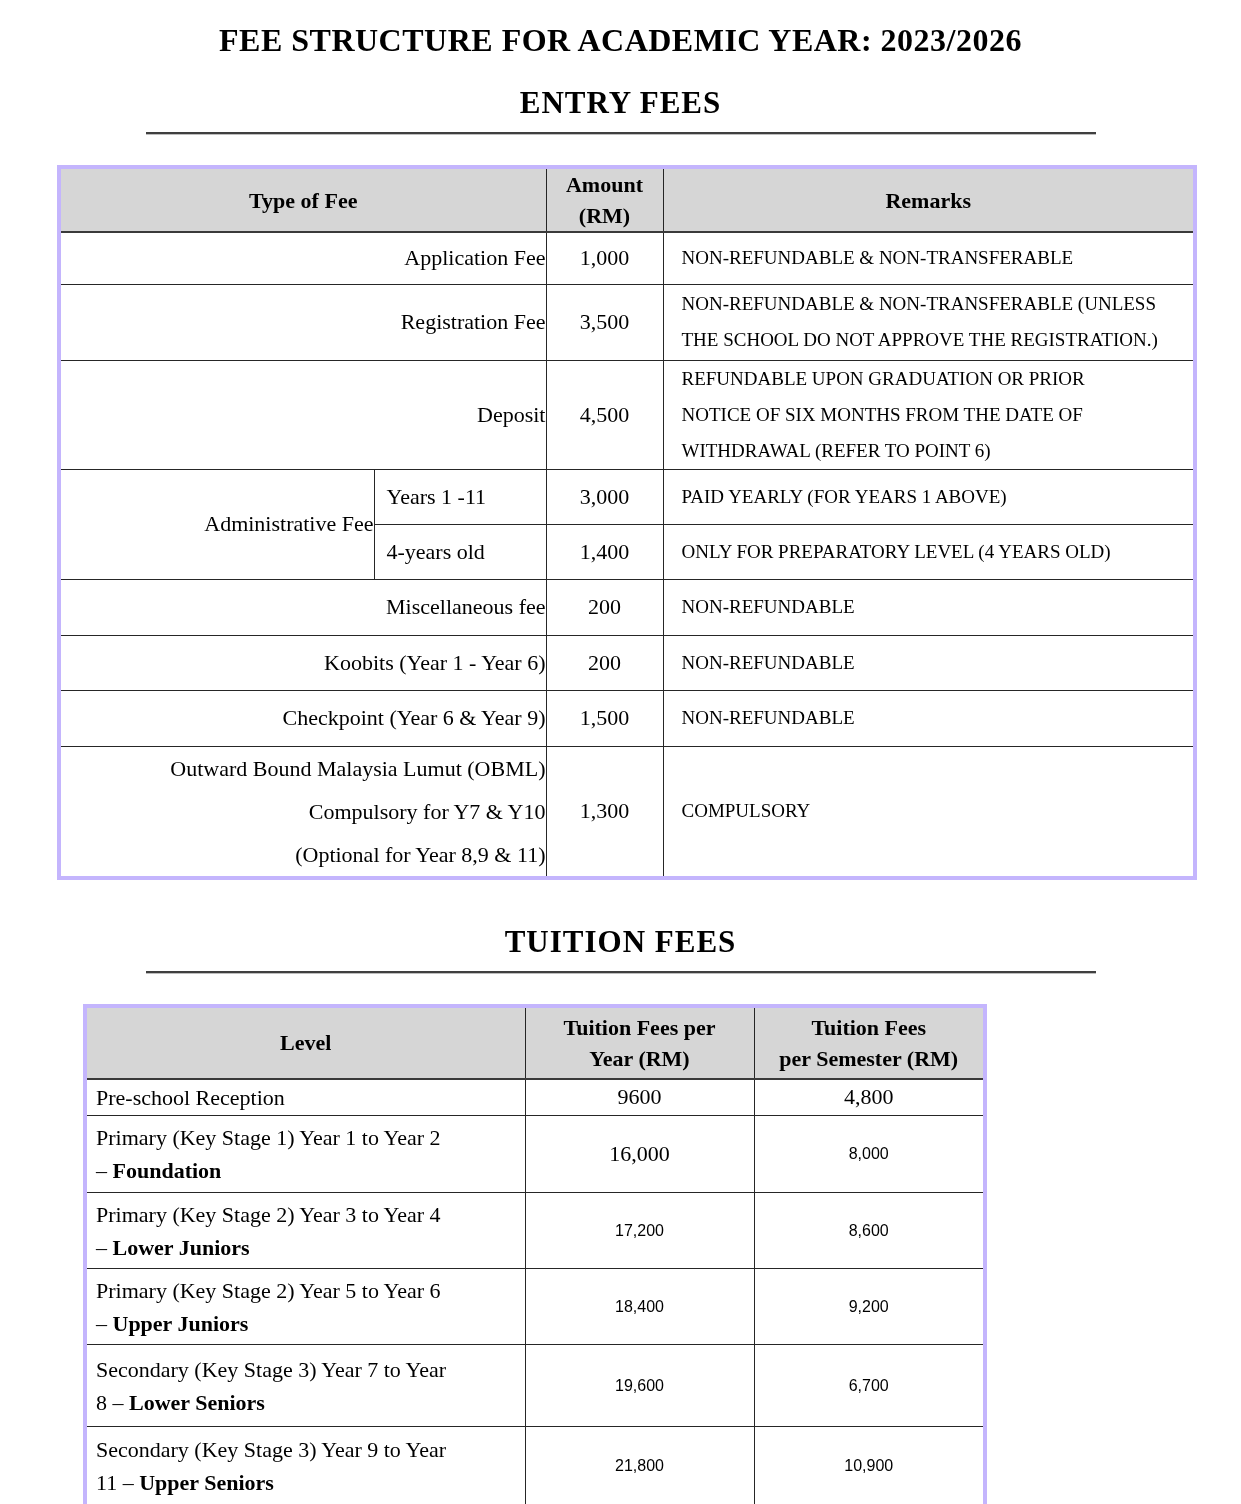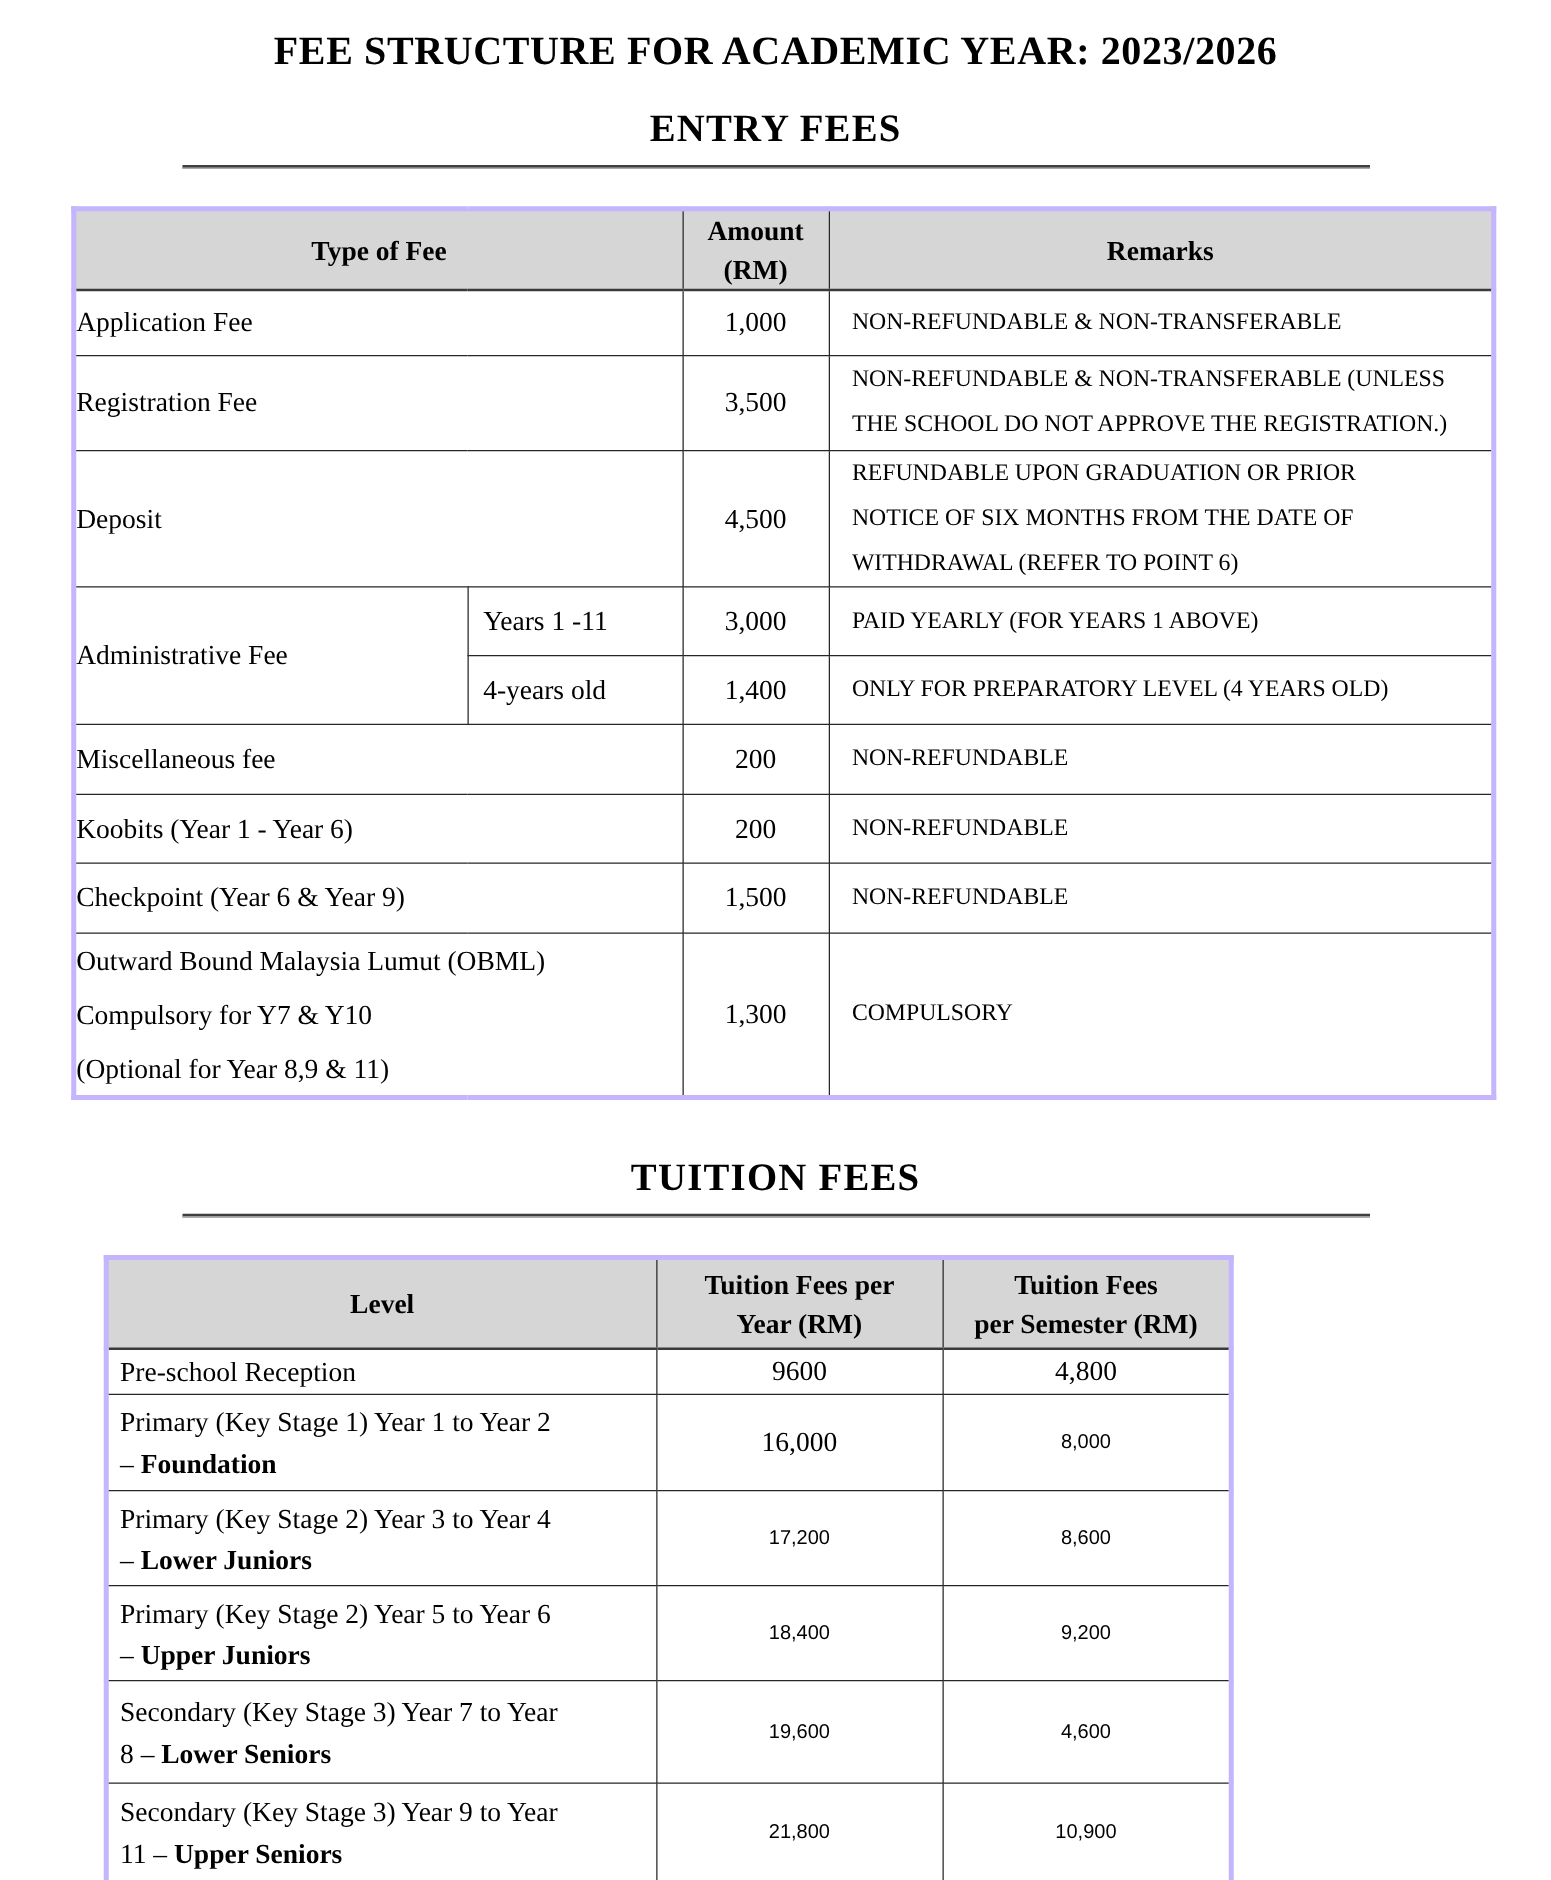--- a/index.html
+++ b/index.html
@@ -28,21 +28,21 @@
   th,td{border:1px solid #262626;vertical-align:middle;padding:0;}
   th{
     background:#d6d6d6;font-weight:bold;font-size:22px;
     text-align:center;white-space:pre-line;line-height:31px;
     border-bottom:2px solid #3a3a3a;
   }
 
   
   .entry-table{margin:30px 0 0 57px;width:1136px;}
   .entry-table th{height:62px;}
-  .entry-table td.type{font-size:22px;text-align:left;}
+  .entry-table td.type{font-size:22px;text-align:right;}
   .entry-table td.type.multiline{line-height:43px;white-space:pre;}
   .entry-table td.subtype{font-size:22px;padding-left:12px;text-align:left;}
   .entry-table td.amount{font-size:22px;text-align:center;}
   .entry-table td.remarks{
     font-size:19px;padding-left:18px;text-align:left;
     white-space:pre;line-height:36px;overflow:hidden;
   }
 
   
   .tuition-section{margin-top:44px;}
@@ -173,21 +173,21 @@
           <td class="num num-sans">8,600</td>
         </tr>
         <tr style="height: 76px;">
           <td class="level"><span>Primary (Key Stage 2) Year 5 to Year 6</span><br><span>– </span><span class="lvl-bold">Upper Juniors</span></td>
           <td class="num num-sans">18,400</td>
           <td class="num num-sans">9,200</td>
         </tr>
         <tr style="height: 82px;">
           <td class="level"><span>Secondary (Key Stage 3) Year 7 to Year</span><br><span>8 – </span><span class="lvl-bold">Lower Seniors</span></td>
           <td class="num num-sans">19,600</td>
-          <td class="num num-sans">4,600</td>
+          <td class="num num-sans">6,700</td>
         </tr>
         <tr style="height: 80px;">
           <td class="level"><span>Secondary (Key Stage 3) Year 9 to Year</span><br><span>11 – </span><span class="lvl-bold">Upper Seniors</span></td>
           <td class="num num-sans">21,800</td>
           <td class="num num-sans">10,900</td>
         </tr>
       </tbody>
   </table>
 
 </div>

